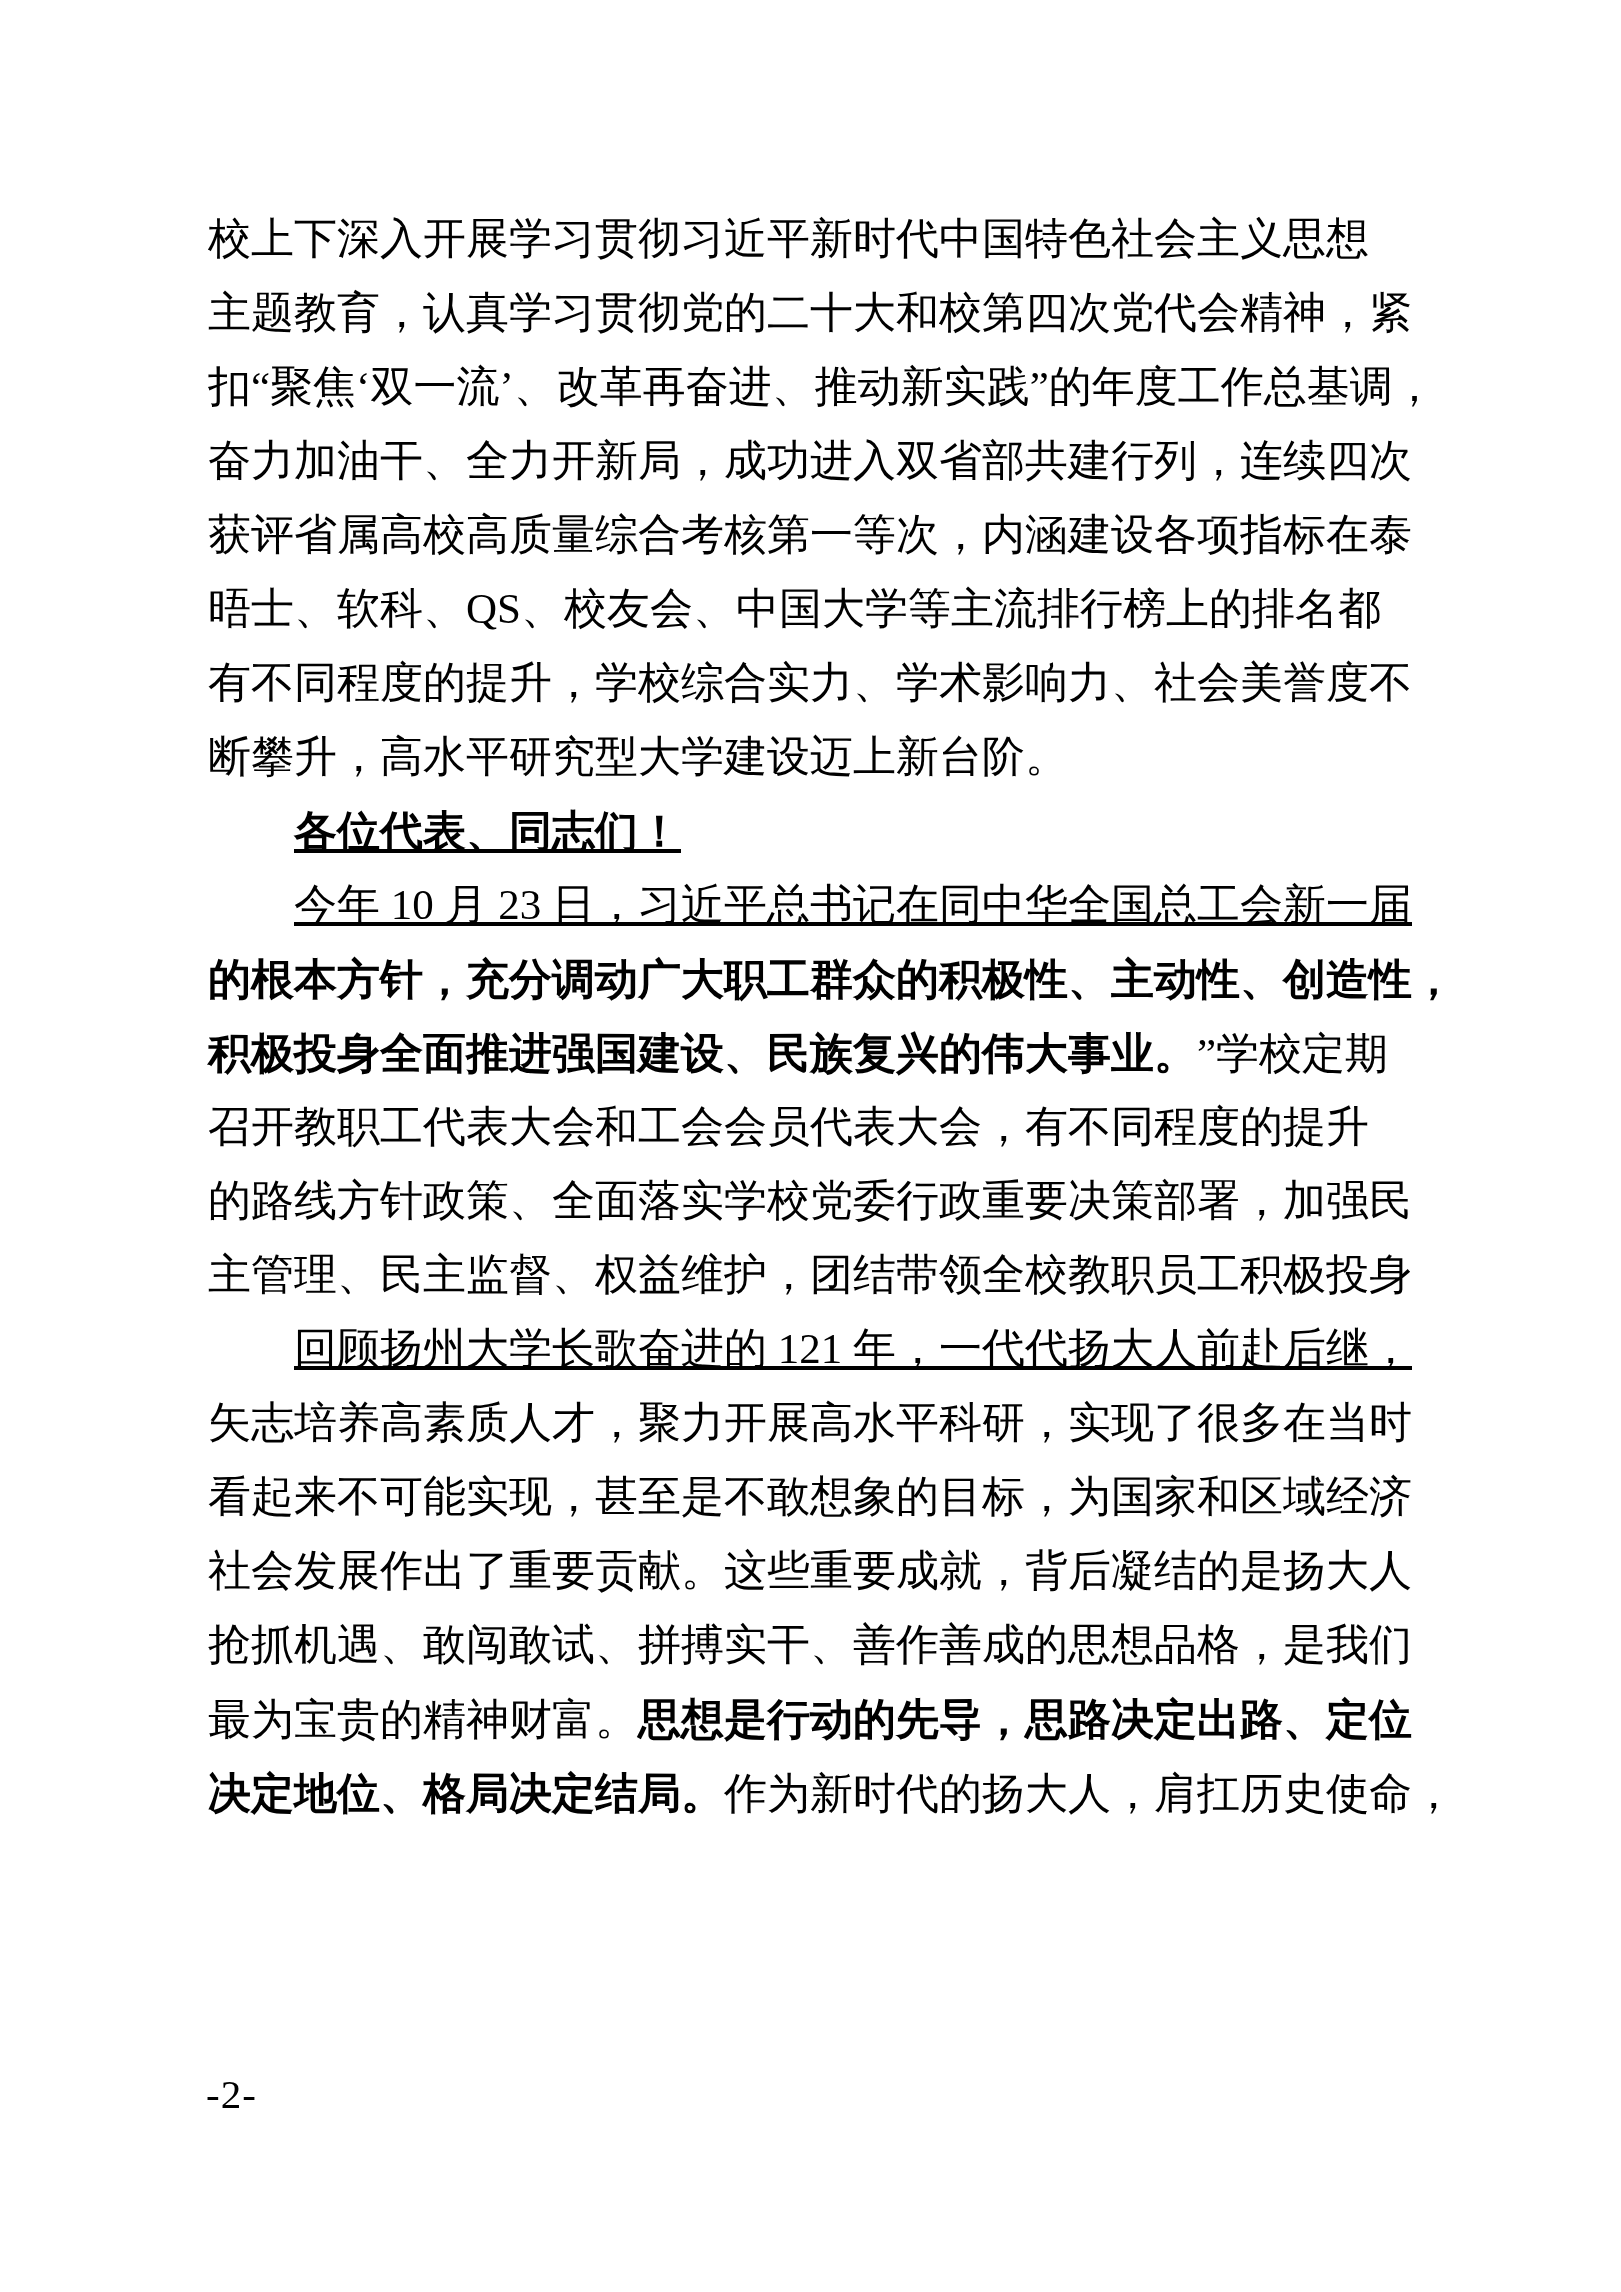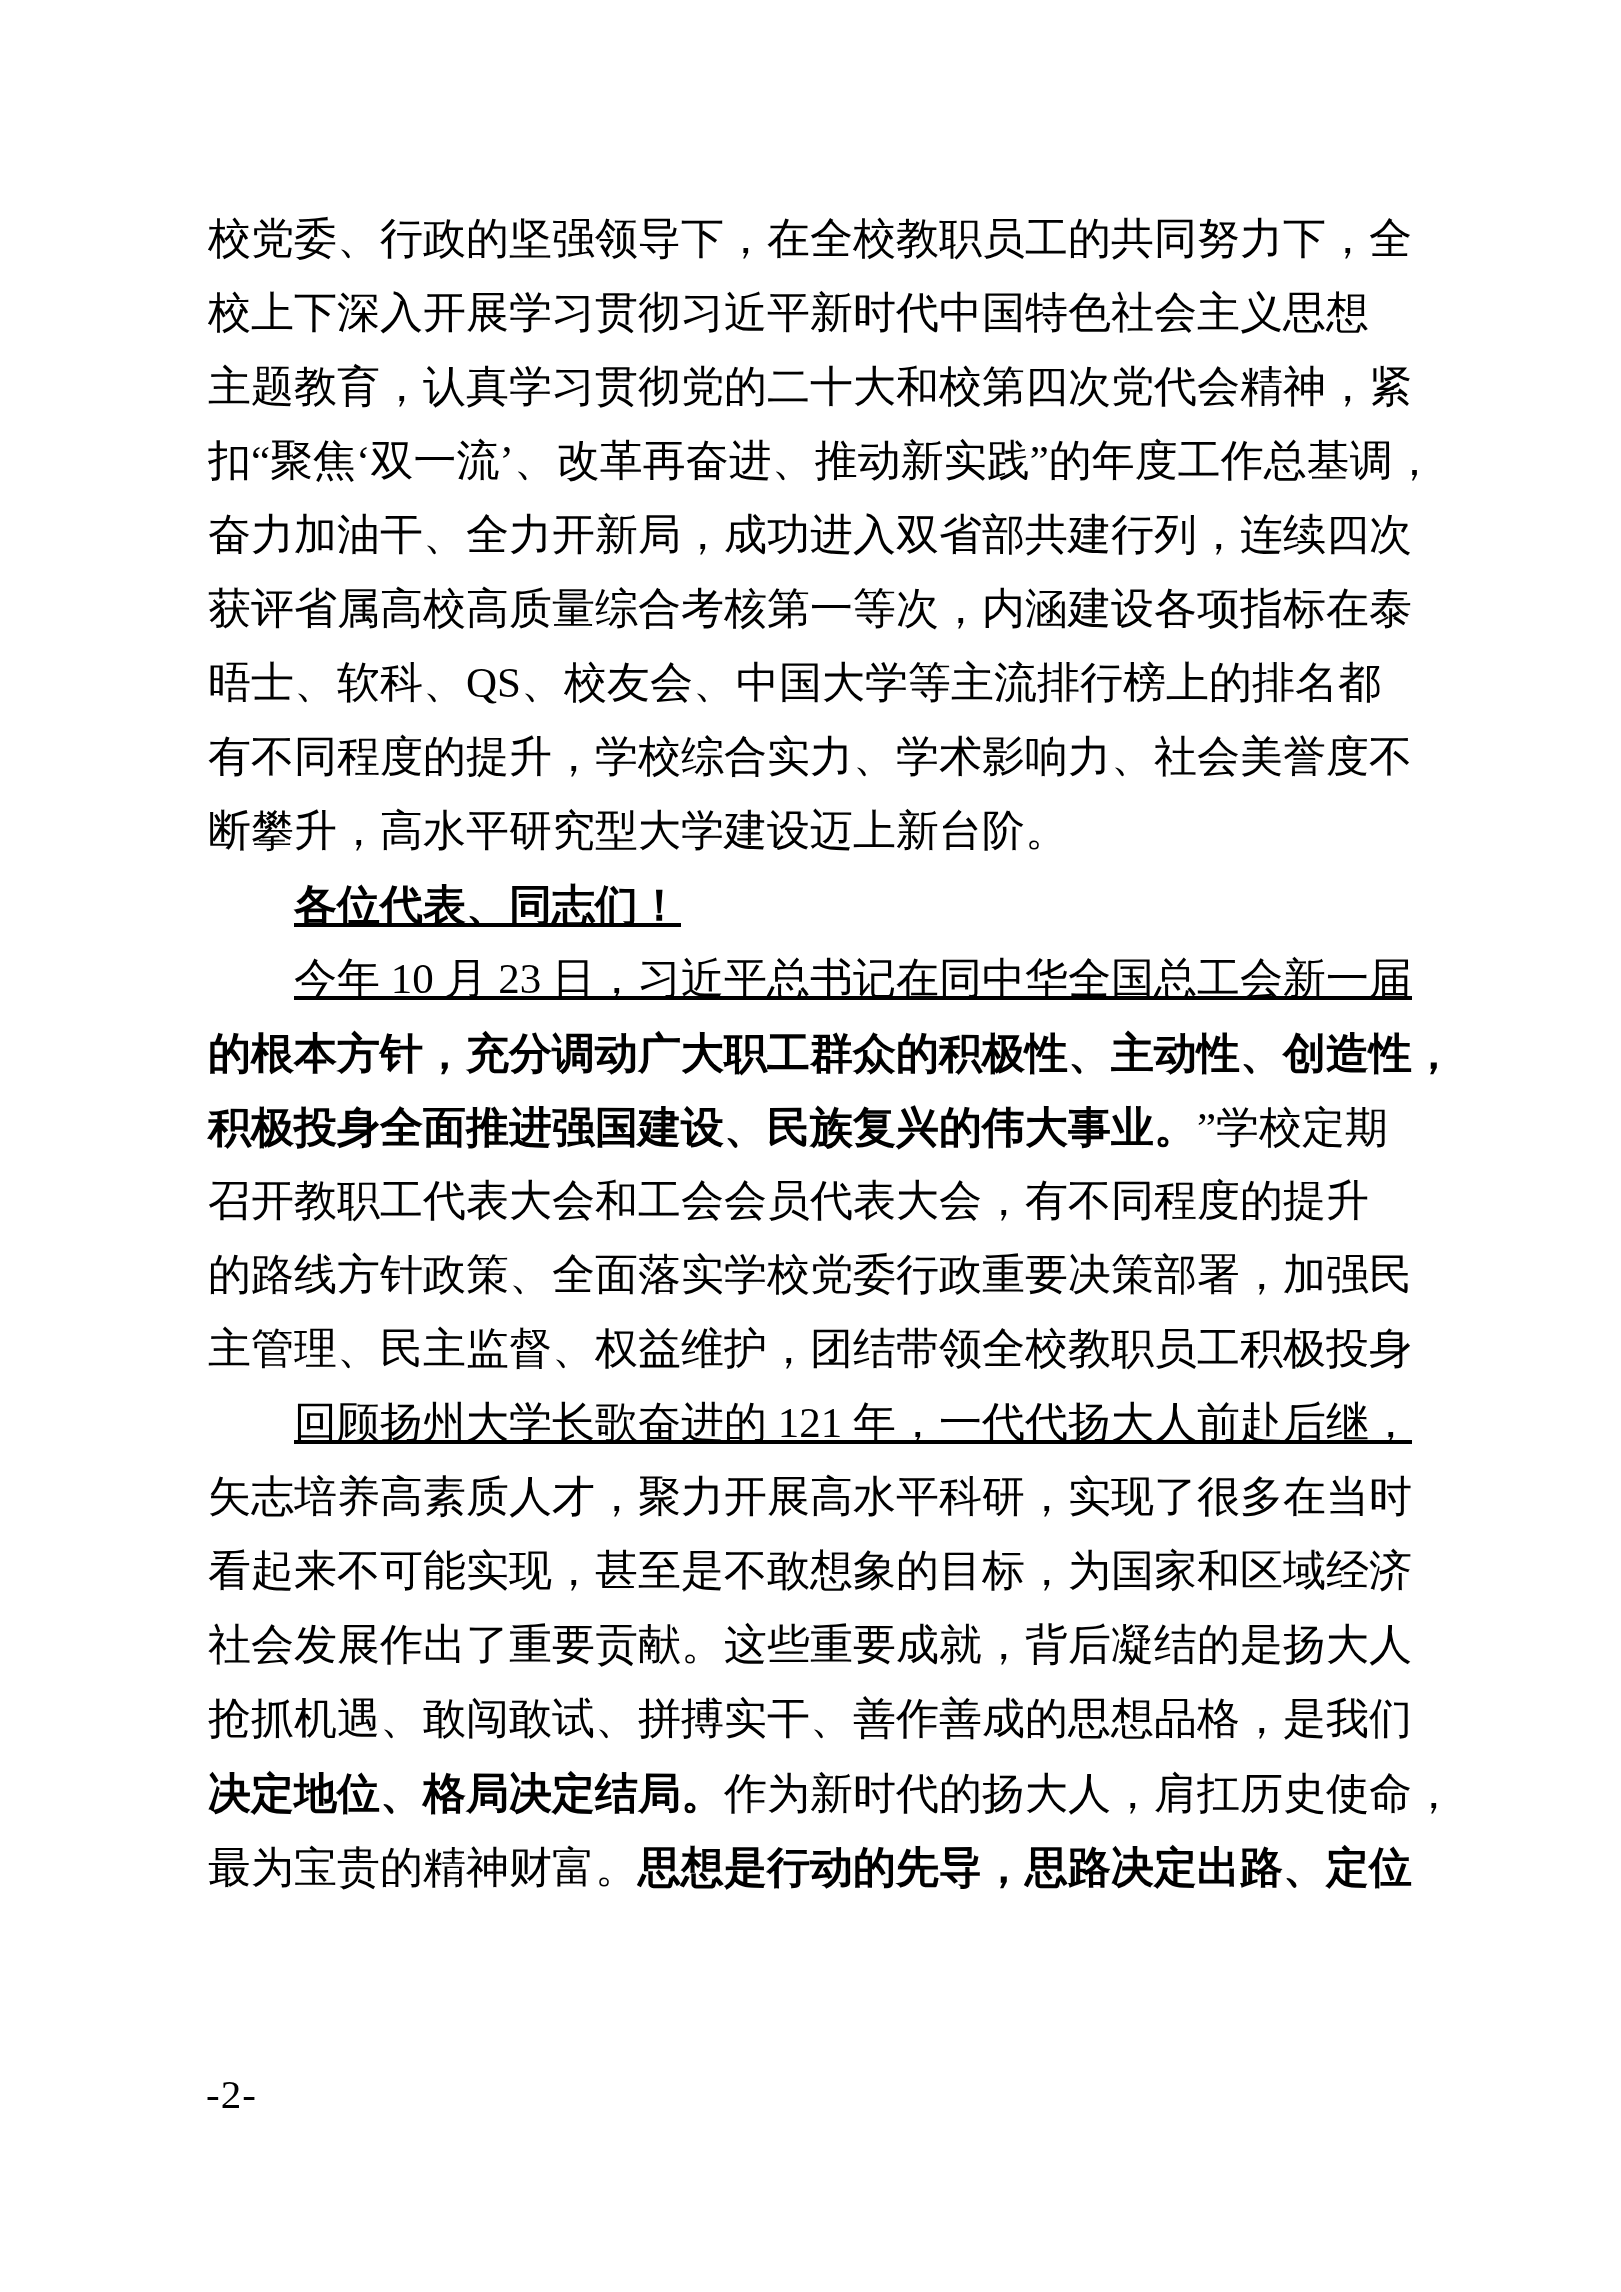--- a/index.html
+++ b/index.html
@@ -41,21 +41,20 @@
     font-family: "Liberation Serif", "DejaVu Serif", serif;
     letter-spacing: 1px;
   }
 </style>
 </head>
 <body>
 
 <div class="page">
   <div class="text-block">
 
-    <div class="ln"><span>校党委、行政的坚强领导下，在全校教职员工的共同努力下，全</span></div>
     <div class="ln"><span>校上下深入开展学习贯彻习近平新时代中国特色社会主义思想</span></div>
     <div class="ln"><span>主题教育，认真学习贯彻党的二十大和校第四次党代会精神，紧</span></div>
     <div class="ln"><span>扣“聚焦‘双一流’、改革再奋进、推动新实践”的年度工作总基调，</span></div>
     <div class="ln"><span>奋力加油干、全力开新局，成功进入双省部共建行列，连续四次</span></div>
     <div class="ln"><span>获评省属高校高质量综合考核第一等次，内涵建设各项指标在泰</span></div>
     <div class="ln"><span>晤士、软科、QS、校友会、中国大学等主流排行榜上的排名都</span></div>
     <div class="ln"><span>有不同程度的提升，学校综合实力、学术影响力、社会美誉度不</span></div>
     <div class="ln"><span>断攀升，高水平研究型大学建设迈上新台阶。</span></div>
 
     <div class="ln ind"><span class="b">各位代表、同志们！</span></div>
@@ -65,20 +64,20 @@
     <div class="ln"><span class="b">积极投身全面推进强国建设、民族复兴的伟大事业。</span><span>”学校定期</span></div>
     <div class="ln"><span>召开教职工代表大会和工会会员代表大会，有不同程度的提升</span></div>
     <div class="ln"><span>的路线方针政策、全面落实学校党委行政重要决策部署，加强民</span></div>
     <div class="ln"><span>主管理、民主监督、权益维护，团结带领全校教职员工积极投身</span></div>
 
     <div class="ln ind"><span>回顾扬州大学长歌奋进的 121 年，一代代扬大人前赴后继，</span></div>
     <div class="ln"><span>矢志培养高素质人才，聚力开展高水平科研，实现了很多在当时</span></div>
     <div class="ln"><span>看起来不可能实现，甚至是不敢想象的目标，为国家和区域经济</span></div>
     <div class="ln"><span>社会发展作出了重要贡献。这些重要成就，背后凝结的是扬大人</span></div>
     <div class="ln"><span>抢抓机遇、敢闯敢试、拼搏实干、善作善成的思想品格，是我们</span></div>
+    <div class="ln"><span>最为宝贵的精神财富。</span><span class="b">思想是行动的先导，思路决定出路、定位</span></div>
     <div class="ln"><span class="b">决定地位、格局决定结局。</span><span>作为新时代的扬大人，肩扛历史使命，</span></div>
-    <div class="ln"><span>最为宝贵的精神财富。</span><span class="b">思想是行动的先导，思路决定出路、定位</span></div>
 
   </div>
 
   <div class="page-num">-2-</div>
 </div>
 
 
 </body></html>

